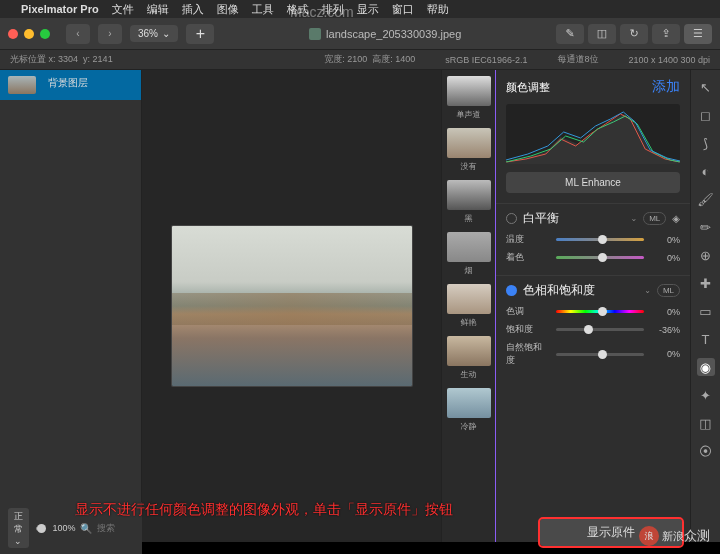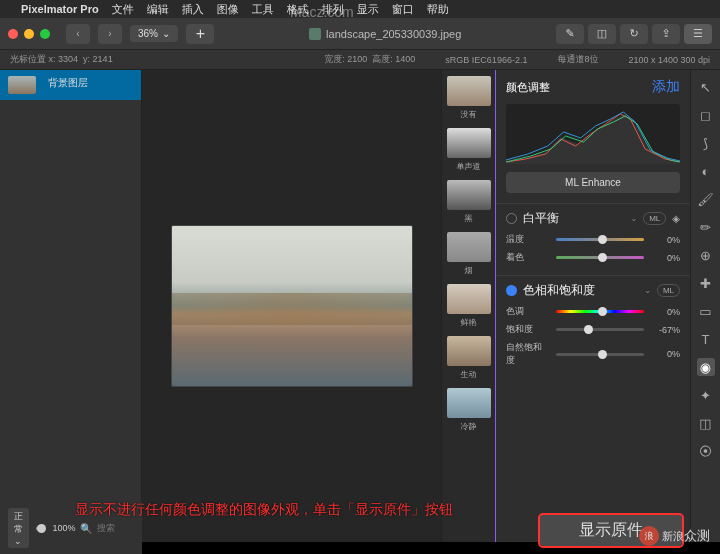--- a/index.html
+++ b/index.html
@@ -88,21 +88,21 @@
 .t5 { background: linear-gradient(#d5ccc0, #a89580); }
 .t6 { background: linear-gradient(#c8b8a0, #8a7560); }
 .t7 { background: linear-gradient(#b0c8d0, #7590a0); }
 .thumb-label { color: #aaa; font-size: 8px; }
 
 .tools-col { width: 30px; background: #323232; border-left: 1px solid #222; padding: 8px 0; display: flex; flex-direction: column; align-items: center; gap: 10px; }
 .tool-icn { width: 18px; height: 18px; display: flex; align-items: center; justify-content: center; color: #aaa; font-size: 13px; }
 .tool-icn.active { color: #fff; background: #555; border-radius: 3px; }
 
 .bottom-actions { position: absolute; bottom: 8px; left: 540px; right: 38px; display: flex; gap: 4px; }
-.act-btn { flex: 1; padding: 5px; background: #4a4a4a; color: #ddd; font-size: 16px; text-align: center; border-radius: 3px; }
+.act-btn { flex: 1; padding: 5px; background: #4a4a4a; color: #ddd; font-size: 12px; text-align: center; border-radius: 3px; }
 .act-btn.hl { outline: 2px solid #ff3030; }
 
 .annotation { position: absolute; bottom: 35px; left: 75px; color: #ff3030; font-size: 14px; font-weight: 400; text-shadow: 0 0 2px #000; white-space: nowrap; }
 .watermark { position: absolute; bottom: 8px; right: 10px; color: #fff; font-size: 11px; opacity: .8; display: flex; align-items: center; gap: 3px; }
 .watermark .logo { width: 20px; height: 20px; background: #d43; border-radius: 50%; display: flex; align-items: center; justify-content: center; font-size: 9px; }
 .wm-top { position: absolute; top: 4px; left: 290px; color: rgba(255,255,255,.4); font-size: 14px; }
 
 .hidden-scroll::-webkit-scrollbar { width: 0; }
 </style>
 </head>
@@ -182,26 +182,26 @@
       </div>
     </div>
   </div>
 
   <div class="canvas-area">
     <div class="canvas-img"></div>
   </div>
 
   <div class="thumbs-col hidden-scroll">
     <div class="thumb-item">
+        <div class="thumb-img t2"></div>
+        <div class="thumb-label">单声道</div>
+      </div>
+    <div class="thumb-item">
         <div class="thumb-img t1"></div>
         <div class="thumb-label">没有</div>
-      </div>
-    <div class="thumb-item">
-        <div class="thumb-img t2"></div>
-        <div class="thumb-label">单声道</div>
       </div>
     <div class="thumb-item">
         <div class="thumb-img t3"></div>
         <div class="thumb-label">黑</div>
       </div>
     <div class="thumb-item">
         <div class="thumb-img t4"></div>
         <div class="thumb-label">烟</div>
       </div>
     <div class="thumb-item">
@@ -269,21 +269,21 @@
         <div class="slider-bar sb-hue">
             <div class="sb-knob" style="left:48%"></div>
           </div>
         <span class="slider-val">0%</span>
       </div>
       <div class="slider-row">
         <span class="slider-label">饱和度</span>
         <div class="slider-bar sb-gray">
             <div class="sb-knob" style="left:32%"></div>
           </div>
-        <span class="slider-val">-67%</span>
+        <span class="slider-val">-36%</span>
       </div>
       <div class="slider-row">
         <span class="slider-label">自然饱和度</span>
         <div class="slider-bar sb-gray">
             <div class="sb-knob" style="left:48%"></div>
           </div>
         <span class="slider-val">0%</span>
       </div>
     </div>
   </div>

